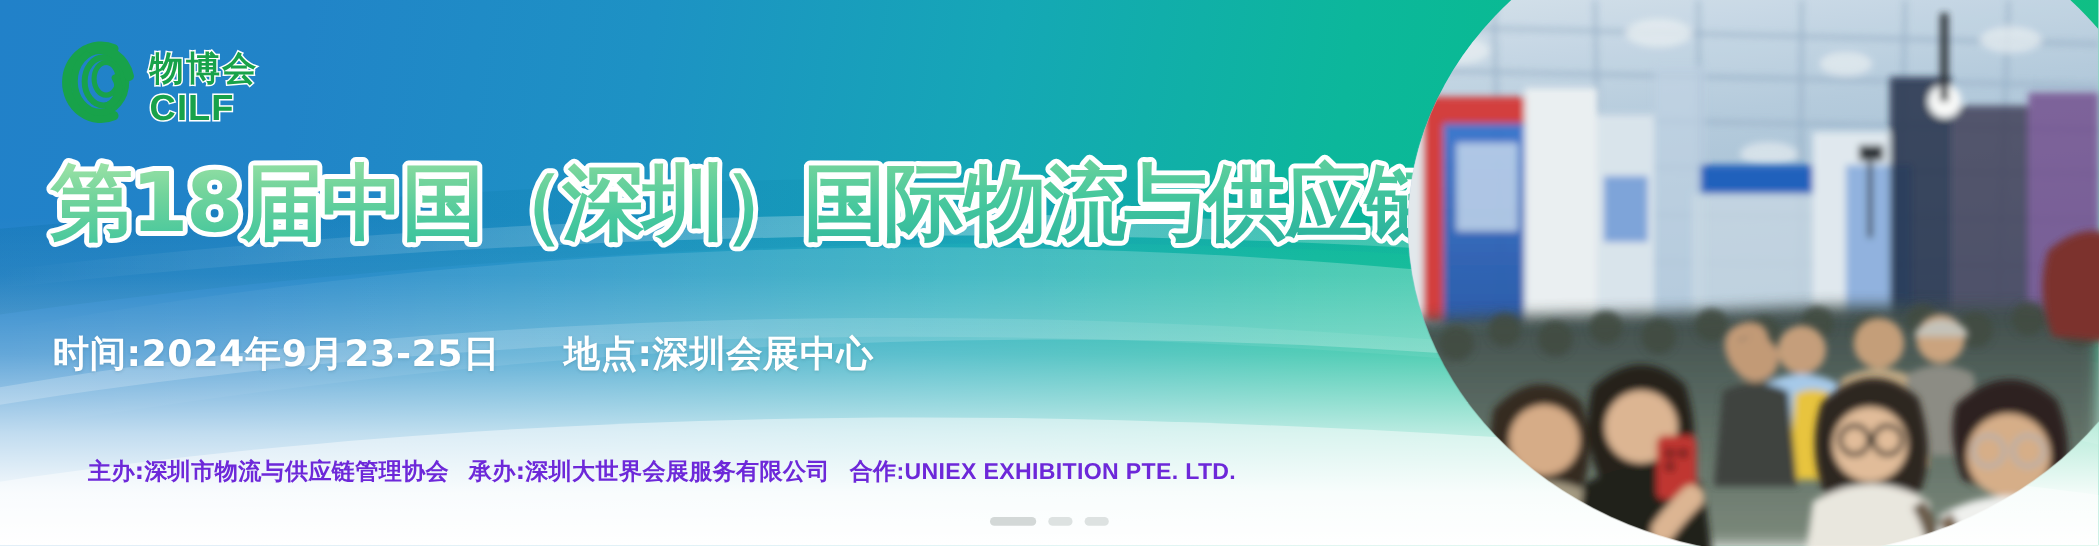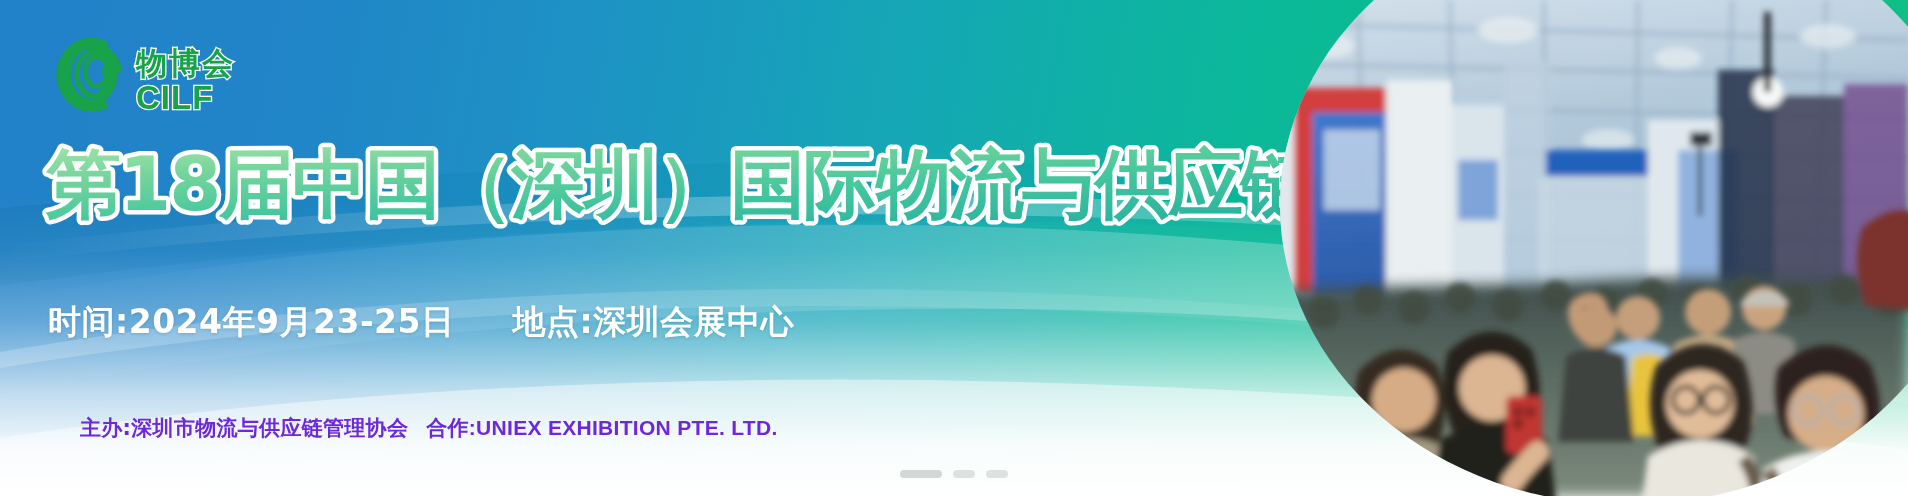--- a/index.html
+++ b/index.html
@@ -214,20 +214,21 @@
     </svg>
   </div>
 
   <div class="info-line">
     <span class="info-date">时间:2024年9月23-25日</span>
     <span class="info-venue">地点:深圳会展中心</span>
   </div>
 
   <div class="credits">
     <span>主办:深圳市物流与供应链管理协会</span>
+    <span>承办:深圳大世界会展服务有限公司</span>
     <span class="credit-partner">合作:UNIEX EXHIBITION PTE. LTD.</span>
   </div>
 
   <div class="dots">
     <span class="dot active"></span>
     <span class="dot idle"></span>
     <span class="dot idle"></span>
   </div>
 
   <div class="photo">

